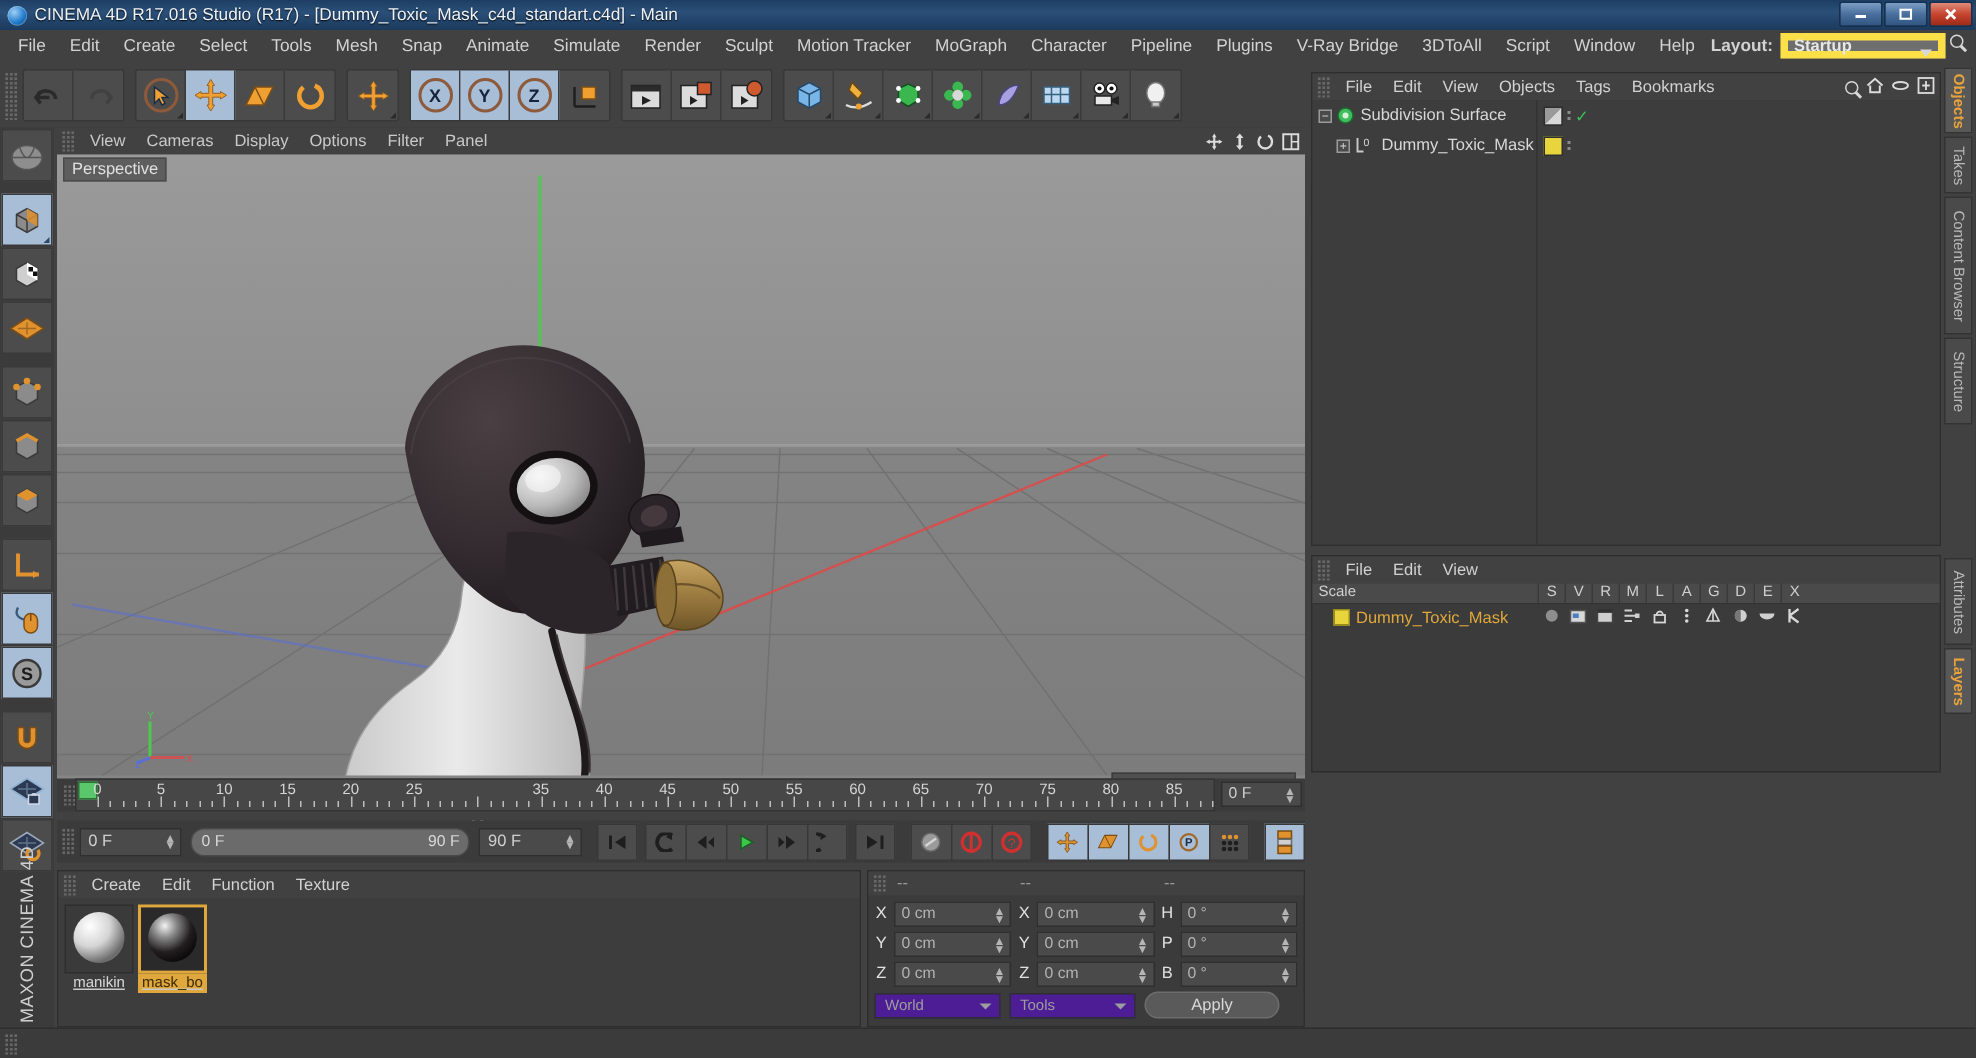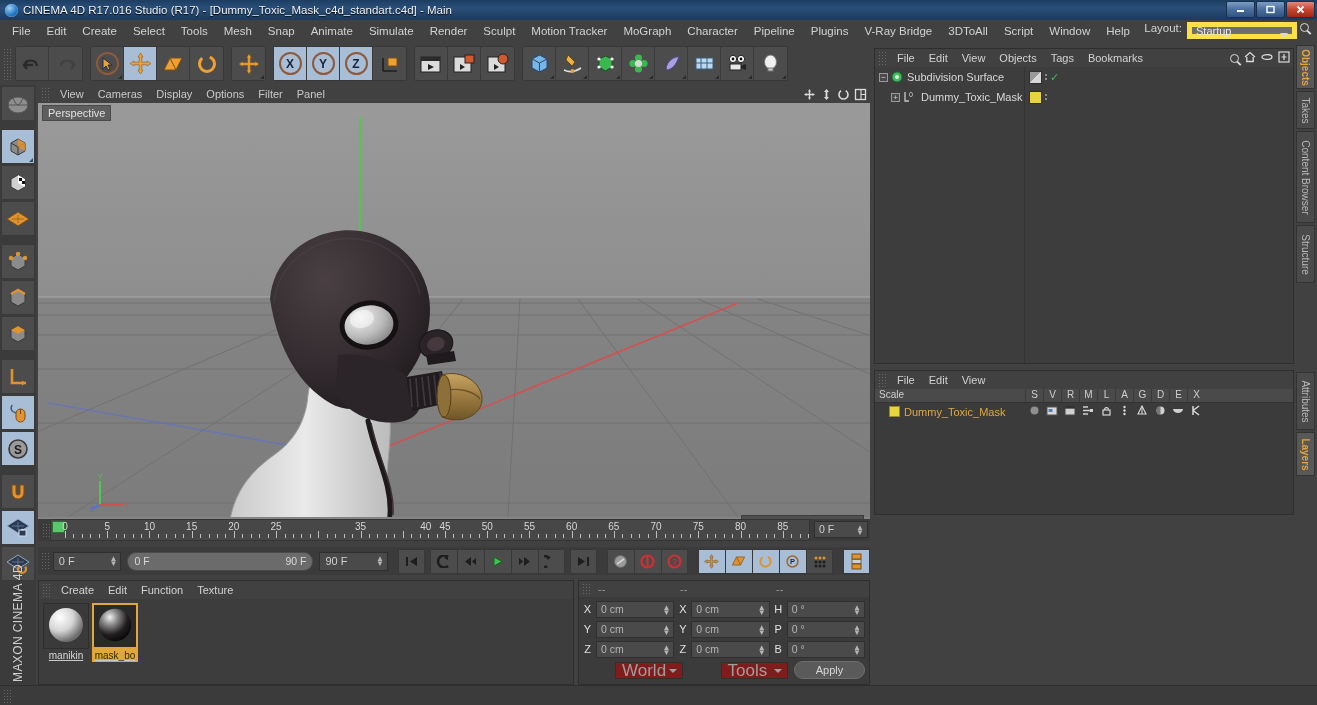--- a/index.html
+++ b/index.html
@@ -34,21 +34,21 @@
     border:1px solid #16304e; border-radius:2px; color:#fff; font-size:10px; line-height:1;
   }
   .tb-btn.close { background: linear-gradient(180deg,#e08a7a 0%, #c7452f 50%, #9c2a18 100%); }
 
   
   .menubar {
     position:absolute; left:0; top:20px; width:1317px; height:22px;
     background:#414141; display:flex; align-items:center; padding-left:4px;
   }
   .menu-item { padding:2px 8px; color:#d2d2d2; font-size:11.5px; white-space:nowrap; }
-  .layout-wrap { position:absolute; right:20px; top:2px; display:flex; gap:5px; }
+  .layout-wrap { position:absolute; right:20px; top:2px; display:flex; align-items:center; gap:5px;font-weight:bold; }
   .layout-label { color:#d2d2d2; font-size:11.5px; }
   .layout-select {
     width:110px; height:17px; background:#6e6e6e; border:5px solid #fde047;
     display:flex; align-items:center; padding:0 4px; position:relative; color:#e8e8e8; font-size:11px;
   }
   .layout-select .caret {
     position:absolute; right:4px; top:6px;
     width:0;height:0;border-left:4px solid transparent;border-right:4px solid transparent;border-top:5px solid #d8d8d8;
   }
   .tb-search {
@@ -191,21 +191,21 @@
 
   
   .coord-panel { position:absolute; left:578px; top:580px; width:292px; height:105px; background:#3b3b3b; border:1px solid #2e2e2e; }
   .coord-head { height:16px; display:flex; align-items:center; background:#414141; }
   .coord-dash { color:#9a9a9a; font-size:11px; }
   .coord-grid { position:absolute; left:0; top:16px; right:0; bottom:0; padding:2px 4px; }
   .coord-row { display:flex; align-items:center; height:20px; gap:4px; }
   .cl { width:9px; color:#e0e0e0; font-size:11px; text-align:center; }
   .cf { flex:1; height:17px; background:#4a4a4a; border:1px solid #2f2f2f; color:#b4b4b4; font-size:10.5px; padding-left:4px; line-height:15px; position:relative; }
   .coord-bottom { display:flex; align-items:center; gap:6px; height:20px; padding-top:2px; }
-  .cdd { width:84px; height:17px; background:#7f1d1d; border:1px solid #2f2f2f; color:#9d9d9d; font-size:17px; padding-left:6px; line-height:15px; position:relative;margin-left:32px; }
+  .cdd { width:84px; height:17px; background:#4c1d95; border:1px solid #2f2f2f; color:#9d9d9d; font-size:10px; padding-left:6px; line-height:15px; position:relative; }
   .cdd .caret { position:absolute; right:5px; top:6px; width:0;height:0;border-left:4px solid transparent;border-right:4px solid transparent;border-top:4px solid #9d9d9d; }
   .capply { width:90px; height:18px; background:#5a5a5a; border:1px solid #6d6d6d; border-radius:9px; color:#d9d9d9; font-size:11px; display:flex; align-items:center; justify-content:center; }
 
   
   .statusbar { position:absolute; left:0; bottom:0; width:1317px; height:20px; background:#3b3b3b; display:flex; align-items:center; border-top:1px solid #2e2e2e; }
   .status-text { color:#cfcfcf; font-size:11px; padding-left:4px; }
 </style>
 </head>
 <body>
 
@@ -856,21 +856,21 @@
       <div class="playhead"></div>
       <div id="ruler-ticks">
           <div class="tick-lab" style="left: 14px;">0</div>
           <div class="tick-lab" style="left: 56.2222px;">5</div>
           <div class="tick-lab" style="left: 98.4444px;">10</div>
           <div class="tick-lab" style="left: 140.667px;">15</div>
           <div class="tick-lab" style="left: 182.889px;">20</div>
           <div class="tick-lab" style="left: 225.111px;">25</div>
           <div class="tick-lab" style="left: 267.333px; margin-top: 25px;">30</div>
           <div class="tick-lab" style="left: 309.556px;">35</div>
-          <div class="tick-lab" style="left: 351.778px; margin-left: 23px;">40</div>
+          <div class="tick-lab" style="left: 351.778px;">40</div>
           <div class="tick-lab" style="left: 394px;">45</div>
           <div class="tick-lab" style="left: 436.222px;">50</div>
           <div class="tick-lab" style="left: 478.444px;">55</div>
           <div class="tick-lab" style="left: 520.667px;">60</div>
           <div class="tick-lab" style="left: 562.889px;">65</div>
           <div class="tick-lab" style="left: 605.111px;">70</div>
           <div class="tick-lab" style="left: 647.333px;">75</div>
           <div class="tick-lab" style="left: 689.556px;">80</div>
           <div class="tick-lab" style="left: 731.778px;">85</div>
           <div class="tick-lab" style="left: 774px;">90</div>

